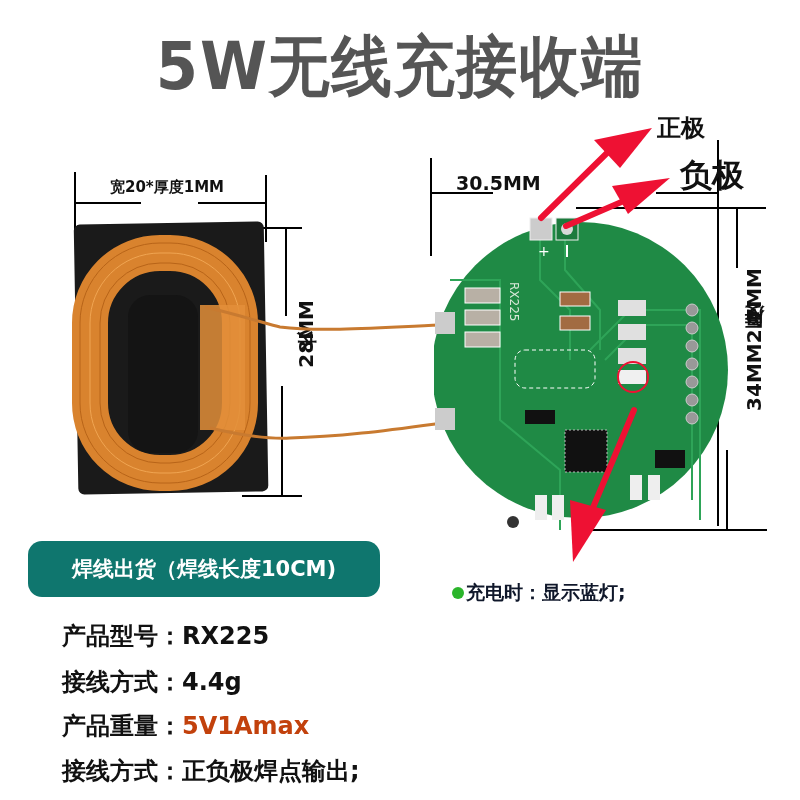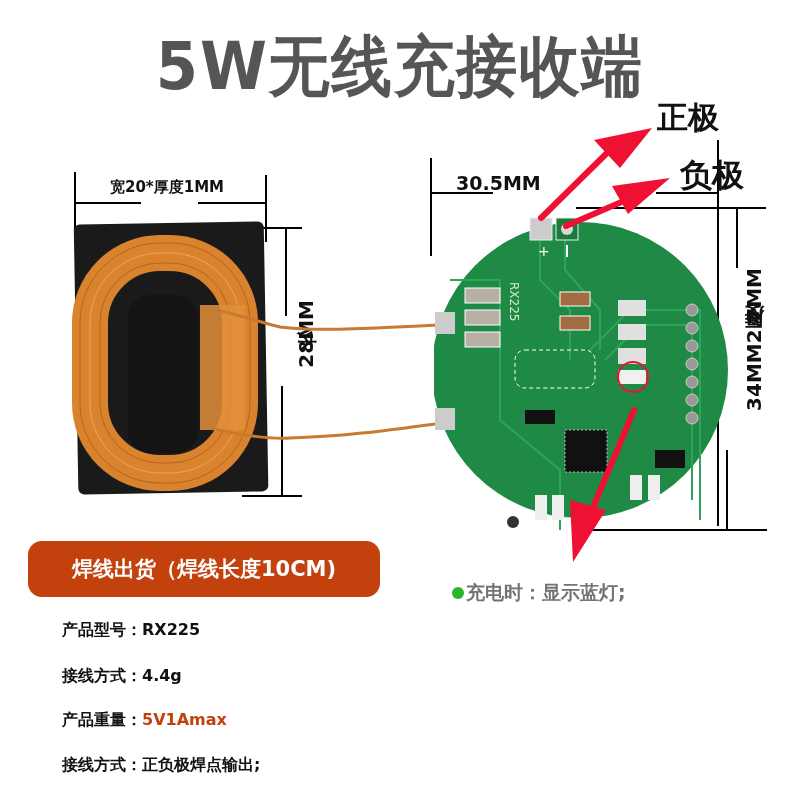--- a/index.html
+++ b/index.html
@@ -3,24 +3,24 @@
 <meta charset="utf-8">
 <style>
   html, body { margin:0; padding:0; background:#ffffff; }
   body { width:800px; height:800px; position:relative; overflow:hidden;
          font-family:"DejaVu Sans", "Liberation Sans", sans-serif; }
   .abs { position:absolute; }
   .title { left:0; top:22px; width:800px; text-align:center; font-size:66px; font-weight:bold;
            color:#555555; letter-spacing:2px; transform:scaleX(0.92); transform-origin:center; }
   .lbl { font-weight:bold; color:#111; white-space:nowrap; }
   .line { background:#000; }
-  .badge { left:28px; top:541px; width:352px; height:56px; background:#c2410c; border-radius:14px;
+  .badge { left:28px; top:541px; width:352px; height:56px; background:#0f766e; border-radius:14px;
            color:#fff; font-size:21px; font-weight:bold; display:flex; align-items:center; justify-content:center;
            letter-spacing:0px; }
-  .spec { left:62px; font-size:16px; font-weight:bold; color:#111; white-space:nowrap; }
+  .spec { left:62px; font-size:24px; font-weight:bold; color:#111; white-space:nowrap; }
   .spec .val.red { color:#c2410c; }
   .vert { writing-mode:vertical-rl; transform:rotate(180deg); font-weight:bold; color:#111; white-space:nowrap; }
 </style>
 </head>
 <body>
 
 <div class="abs title">5W无线充接收端</div>
 
 <div class="abs line" style="left:74px;top:172px;width:2px;height:70px;"></div>
 <div class="abs line" style="left:265px;top:175px;width:2px;height:67px;"></div>
@@ -123,28 +123,28 @@
   <g stroke="#ee1133" stroke-width="6" fill="#ee1133" stroke-linecap="round">
     <line x1="541" y1="218" x2="608" y2="152"></line>
     <polygon points="652,128 594,140 620,168" stroke="none"></polygon>
     <line x1="566" y1="226" x2="626" y2="200"></line>
     <polygon points="670,178 612,186 628,214" stroke="none"></polygon>
     <line x1="634" y1="410" x2="592" y2="510"></line>
     <polygon points="573,562 570,500 606,510" stroke="none"></polygon>
   </g>
 </svg>
 
-<div class="abs lbl" style="left:657px;top:97px;font-size:31px;">正极</div>
+<div class="abs lbl" style="left:657px;top:112px;font-size:24px;">正极</div>
 <div class="abs lbl" style="left:680px;top:154px;font-size:32px;">负极</div>
 
 <div class="abs badge">焊线出货（焊线长度10CM)</div>
 
 <div class="abs" style="left:452px;top:580px;display:flex;align-items:center;">
   <span style="display:inline-block;width:12px;height:12px;border-radius:50%;background:#2bb52b;margin-right:2px;"></span>
-  <span style="font-size:19px;font-weight:bold;color:#737373;">充电时：显示蓝灯;</span>
+  <span style="font-size:19px;font-weight:bold;color:#0f172a;">充电时：显示蓝灯;</span>
 </div>
 
 <div class="abs spec" style="top:620px;">
   <span>产品型号：</span><span class="val">RX225</span>
 </div>
 <div class="abs spec" style="top:666px;">
   <span>接线方式：</span><span class="val">4.4g</span>
 </div>
 <div class="abs spec" style="top:710px;">
   <span>产品重量：</span><span class="val red">5V1Amax</span>

